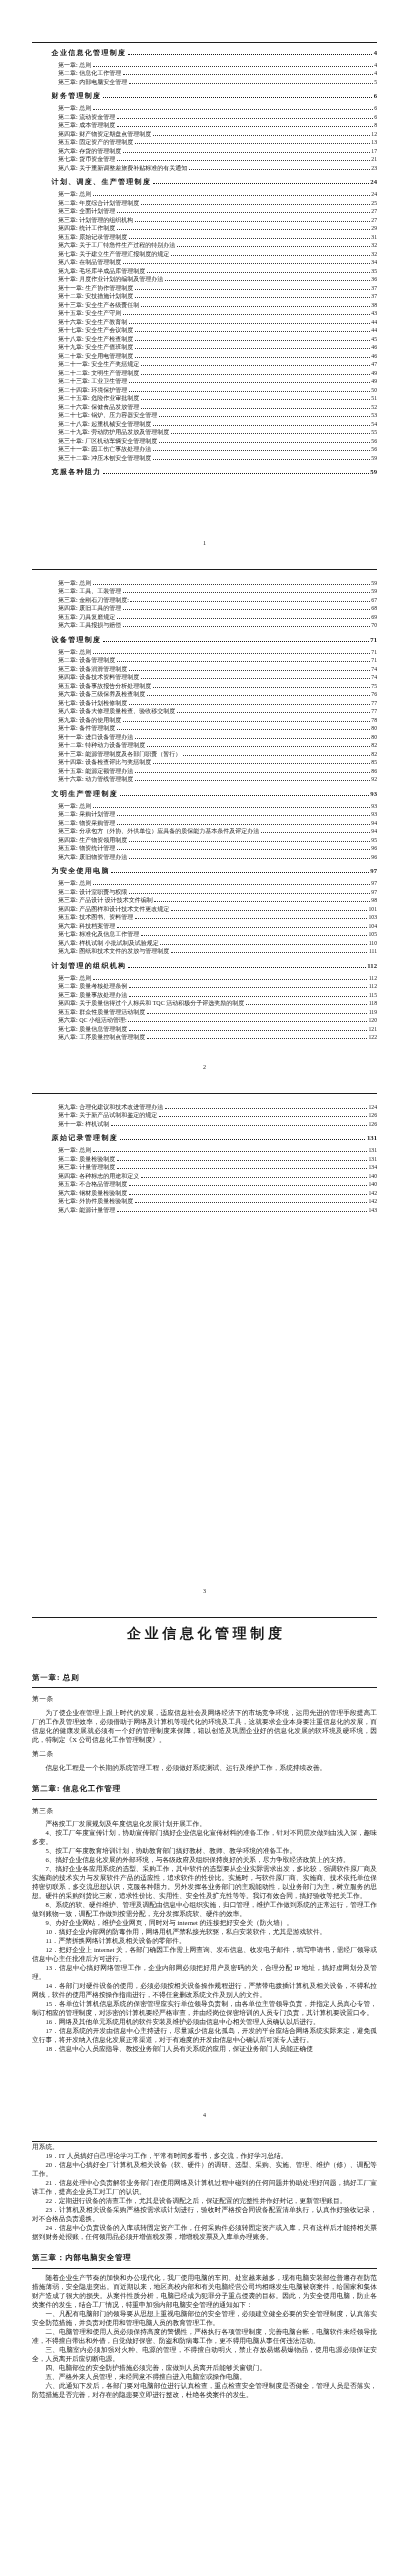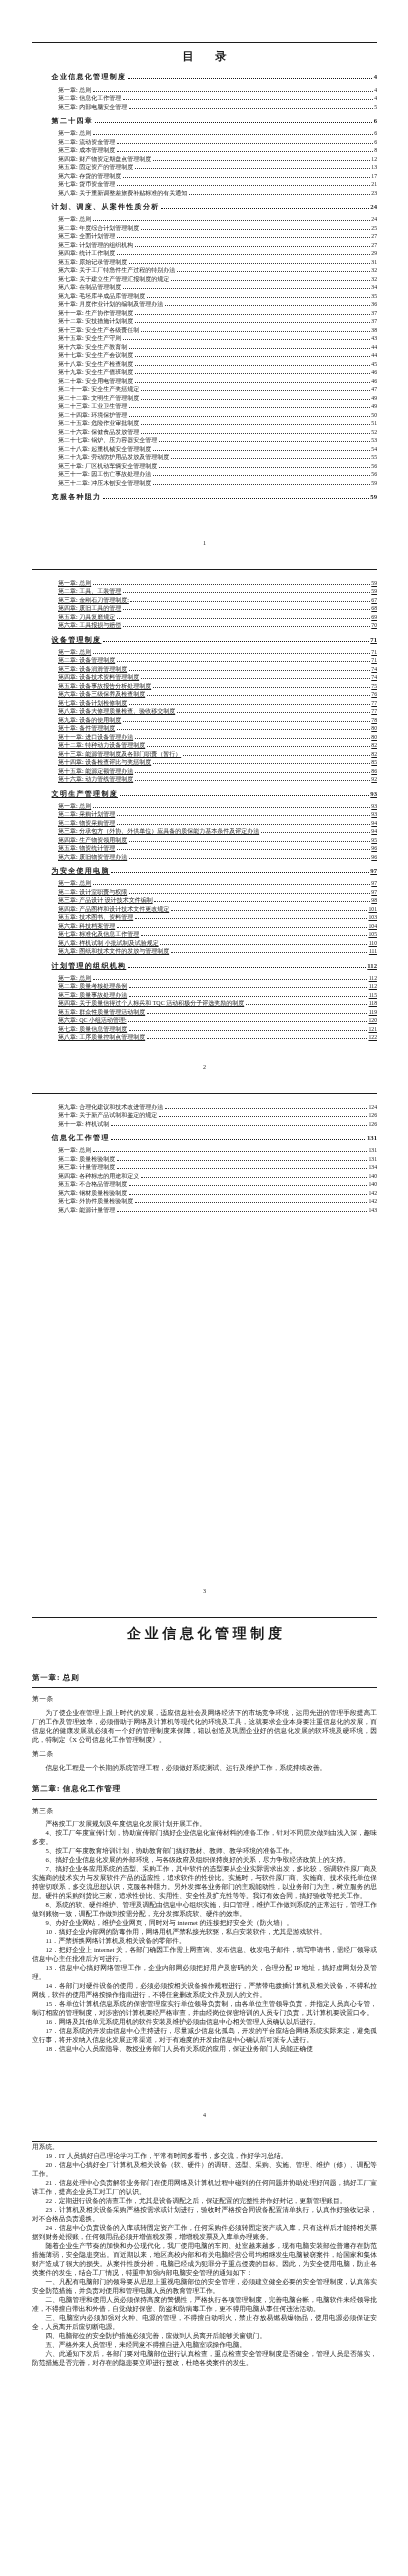--- a/index.html
+++ b/index.html
@@ -24,33 +24,32 @@
   
   .blocks{margin-top:0;}
   .doc-title{font-size:14px;font-weight:bold;text-align:center;letter-spacing:3.6px;margin:7.2px 0 30px 3.6px;}
   .chap{font-size:7.5px;font-weight:bold;letter-spacing:0.8px;border-bottom:0.8px solid #222;padding:0 0 4.6px 0;margin:12.4px 0 4.1px 0;}
   .art{font-size:6.7px;margin:6.7px 0 3.6px 0;letter-spacing:0.5px;}
   .para{font-size:6.7px;line-height:9px;text-align:justify;text-indent:2em;margin:0;}
   .cont{text-indent:0;}
   .pagenum{position:absolute;bottom:15.5px;left:0;width:100%;text-align:center;font-size:6px;}
   
   .p1{height:561px;}
-  .p2{height:524px;text-decoration:underline;}
+  .p2{height:524px;}
   .p3{height:524px;}
   .p4{height:524px;}
   .p5{height:524px;}
 </style>
 </head>
 <body>
 
 <div class="doc">
 
   <div class="page p1">
     <div class="rule"></div>
-    <div class="toc-title">目  录</div>
     <div class="toc">
 
         <div class="trow sec">
           <span class="tl">企业信息化管理制度</span>
           <span class="dots"></span>
           <span class="tp">4</span>
         </div>
 
         <div class="trow ch">
           <span class="tl">第一章: 总则</span>
@@ -64,21 +63,21 @@
           <span class="tp">4</span>
         </div>
 
         <div class="trow ch">
           <span class="tl">第三章: 内部电脑安全管理</span>
           <span class="dots"></span>
           <span class="tp">5</span>
         </div>
 
         <div class="trow sec">
-          <span class="tl">第二十四章</span>
+          <span class="tl">财务管理制度</span>
           <span class="dots"></span>
           <span class="tp">6</span>
         </div>
 
         <div class="trow ch">
           <span class="tl">第一章: 总则</span>
           <span class="dots"></span>
           <span class="tp">6</span>
         </div>
 
@@ -118,21 +117,21 @@
           <span class="tp">21</span>
         </div>
 
         <div class="trow ch">
           <span class="tl">第八章: 关于重新调整差旅费补贴标准的有关通知</span>
           <span class="dots"></span>
           <span class="tp">23</span>
         </div>
 
         <div class="trow sec">
-          <span class="tl">计划、调度、从案件性质分析</span>
+          <span class="tl">计划、调度、生产管理制度</span>
           <span class="dots"></span>
           <span class="tp">24</span>
         </div>
 
         <div class="trow ch">
           <span class="tl">第一章: 总则</span>
           <span class="dots"></span>
           <span class="tp">24</span>
         </div>
 
@@ -654,21 +653,21 @@
           <span class="tp">126</span>
         </div>
 
         <div class="trow ch">
           <span class="tl">第十一章: 样机试制</span>
           <span class="dots"></span>
           <span class="tp">126</span>
         </div>
 
         <div class="trow sec">
-          <span class="tl">信息化工作管理</span>
+          <span class="tl">原始记录管理制度</span>
           <span class="dots"></span>
           <span class="tp">131</span>
         </div>
 
         <div class="trow ch">
           <span class="tl">第一章: 总则</span>
           <span class="dots"></span>
           <span class="tp">131</span>
         </div>
 
@@ -783,20 +782,21 @@
         <div class="para">20．信息中心搞好全厂计算机及相关设备（软、硬件）的调研、选型、采购、实施、管理、维护（修）、调配等工作。</div>
 
         <div class="para">21．信息处理中心负责解答业务部门在使用网络及计算机过程中碰到的任何问题并协助处理好问题，搞好工厂宣讲工作，提高企业员工对工厂的认识。</div>
 
         <div class="para">22．定期进行设备的清查工作，尤其是设备调配之后，保证配置的完整性并作好封记，更新管理账目。</div>
 
         <div class="para">23．计算机及相关设备采购严格按需求或计划进行，验收时严格按合同设备配置清单执行，认真作好验收记录，对不合格品负责退换。</div>
 
         <div class="para">24．信息中心负责设备的入库或转固定资产工作，任何采购件必须转固定资产或入库，只有这样后才能持相关票据到财务处报账，任何领用品必须开增值税发票，增增税发票及入库单办理账务。</div>
 
+        <div class="chap">第三章：内部电脑安全管理</div>
 
         <div class="para">随着企业生产节奏的加快和办公现代化，我厂使用电脑的车间、处室越来越多，现有电脑安装部位普遍存在防范措施薄弱，安全隐患突出。而近期以来，地区高校内部和有关电脑经营公司均相继发生电脑被窃案件，给国家和集体财产造成了很大的损失。从案件性质分析，电脑已经成为犯罪分子重点侵袭的目标。因此，为安全使用电脑，防止各类案件的发生，结合工厂情况，特重申加强内部电脑安全管理的通知如下：</div>
 
         <div class="para">一、凡配有电脑部门的领导要从思想上重视电脑部位的安全管理，必须建立健全必要的安全管理制度，认真落实安全防范措施，并负责对使用和管理电脑人员的教育管理工作。</div>
 
         <div class="para">二、电脑管理和使用人员必须保持高度的警惕性，严格执行各项管理制度，完善电脑台帐，电脑软件未经领导批准，不得擅自带出和外借，自觉做好保密、防盗和防病毒工作，更不得用电脑从事任何违法活动。</div>
 
         <div class="para">三、电脑室内必须加强对火种、电源的管理，不得擅自动明火，禁止存放易燃易爆物品，使用电源必须保证安全，人员离开后应切断电源。</div>
 
         <div class="para">四、电脑部位的安全防护措施必须完善，应做到人员离开后能够关窗锁门。</div>

